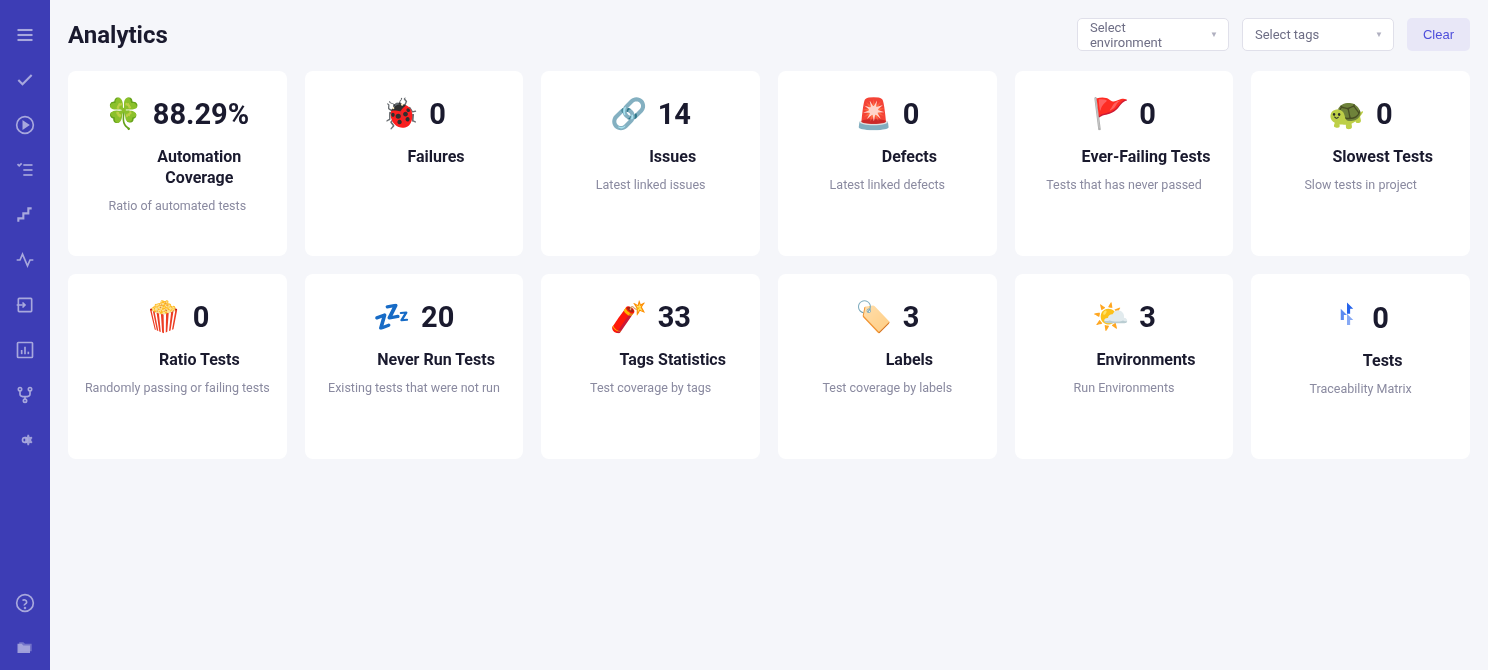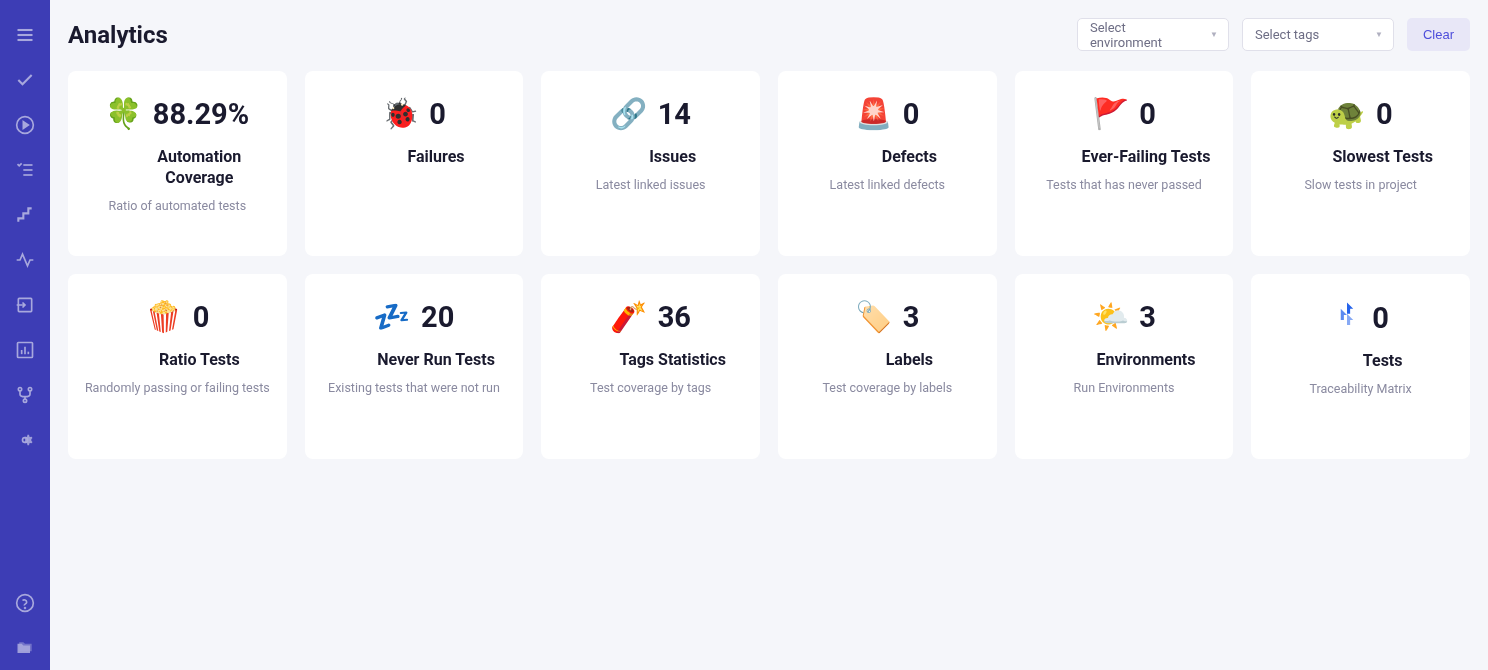--- a/index.html
+++ b/index.html
@@ -295,21 +295,21 @@
         <span class="card-icon">💤</span>
         <span class="card-value">20</span>
       </div>
       <div class="card-title">Never Run Tests</div>
       <div class="card-desc">Existing tests that were not run</div>
     </div>
 
     <div class="card">
       <div class="card-top">
         <span class="card-icon">🧨</span>
-        <span class="card-value">36</span>
+        <span class="card-value">33</span>
       </div>
       <div class="card-title">Tags Statistics</div>
       <div class="card-desc">Test coverage by tags</div>
     </div>
 
     <div class="card">
       <div class="card-top">
         <span class="card-icon">🏷️</span>
         <span class="card-value">3</span>
       </div>

